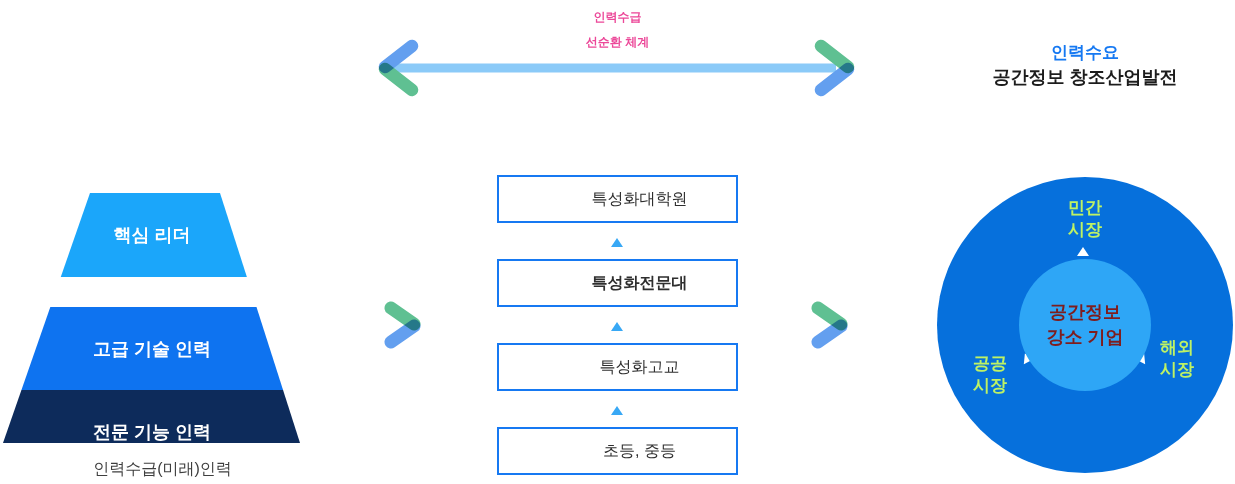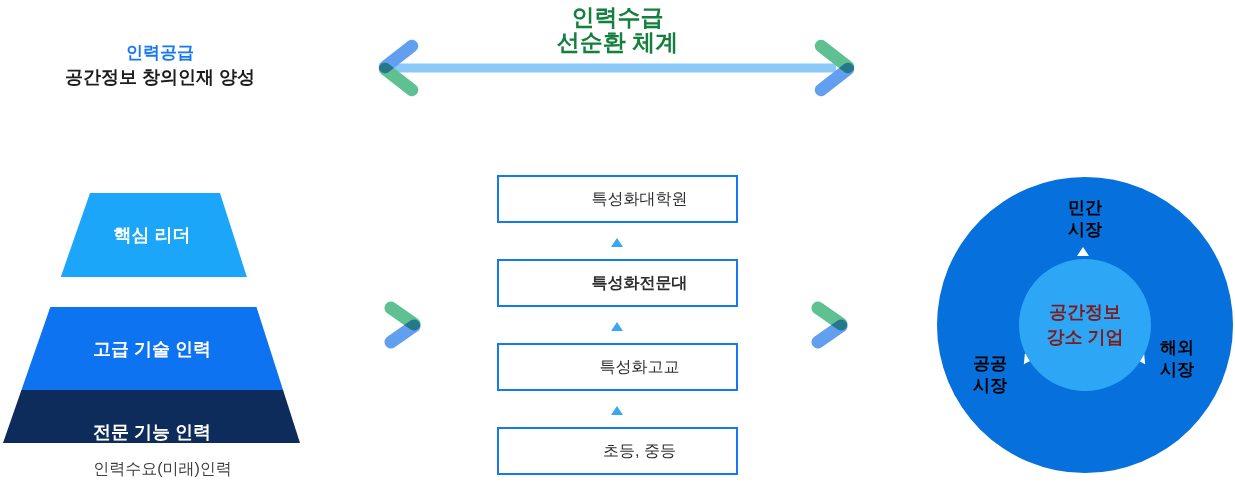--- a/index.html
+++ b/index.html
@@ -7,21 +7,21 @@
     position:relative;width:1235px;height:484px;background:#fff;overflow:hidden;
     font-family:"Liberation Sans","DejaVu Sans",sans-serif;
   }
   
   .hdr{position:absolute;text-align:center;}
   .hdr-supply{left:10px;top:42px;width:300px;}
   .hdr-demand{left:935px;top:42px;width:300px;}
   .hdr .h-blue{color:#1679F2;font-size:17px;font-weight:bold;line-height:22px;}
   .hdr .h-dark{color:#1C1C1C;font-size:18px;font-weight:bold;line-height:22px;margin-top:2px;}
   .title-center{position:absolute;left:497px;top:5px;width:241px;text-align:center;
-    color:#15803d;font-size:23px;font-weight:bold;line-height:25px;}
+    color:#ec4899;font-size:12px;font-weight:bold;line-height:25px;}
   
   .dbl-arrow{position:absolute;left:372px;top:30px;}
   .blend{isolation:isolate;}
   .blend line{mix-blend-mode:multiply;}
   
   .pyramid{
     position:absolute;left:1px;top:193px;width:302px;height:215px;
     clip-path:polygon(89px 0px,219px 0px,299px 250px,2px 250px);
   }
   .band{width:100%;display:flex;align-items:center;justify-content:center;}
@@ -52,48 +52,48 @@
   
   .circle-outer{
     position:absolute;left:937px;top:177px;width:296px;height:296px;border-radius:50%;
     background:#0670DC;
   }
   .circle-inner{
     position:absolute;left:82px;top:82px;width:132px;height:132px;border-radius:50%;
     background:#2EA6F6;display:flex;align-items:center;justify-content:center;text-align:center;
   }
   .circle-inner .core-label{color:#7f1d1d;font-size:18px;font-weight:bold;line-height:25px;}
-  .mkt{position:absolute;text-align:center;color:#000000;font-size:17px;font-weight:bold;line-height:21.5px;}
+  .mkt{position:absolute;text-align:center;color:#bef264;font-size:17px;font-weight:bold;line-height:21.5px;}
   .mkt-top{left:0;top:20px;width:100%;}
   .mkt-left{left:8px;top:176px;width:90px;}
   .mkt-right{left:195px;top:160px;width:90px;}
   .white-tri{
     position:absolute;width:0;height:0;
     border-left:6px solid transparent;border-right:6px solid transparent;
     border-bottom:9px solid #fff;
   }
   .wt-top{left:140px;top:70px;}
   .wt-left{left:84px;top:176px;transform:rotate(-28deg);}
   .wt-right{left:199px;top:176px;transform:rotate(28deg);}
 </style>
 </head>
 <body>
 
 <div class="stage">
 
-  <div class="hdr hdr-supply">
-    <div class="h-blue">인력공급</div>
-    <div class="h-dark">공간정보 창의인재 양성</div>
-  </div>
 
   <div class="title-center">
     <div>인력수급</div>
     <div>선순환 체계</div>
   </div>
 
+  <div class="hdr hdr-demand">
+    <div class="h-blue">인력수요</div>
+    <div class="h-dark">공간정보 창조산업발전</div>
+  </div>
 
   <svg class="dbl-arrow" width="488" height="72" viewBox="0 0 488 72">
     <rect x="19" y="33.5" width="445" height="9" fill="#8BCAF8"></rect>
     <g class="blend">
       <line x1="13" y1="37" x2="40" y2="16" stroke="#639FEF" stroke-width="12.5" stroke-linecap="round"></line>
       <line x1="13" y1="39" x2="40" y2="60" stroke="#5FC092" stroke-width="12.5" stroke-linecap="round"></line>
     </g>
     <g class="blend">
       <line x1="449" y1="16" x2="476" y2="37" stroke="#5FC092" stroke-width="12.5" stroke-linecap="round"></line>
       <line x1="449" y1="60" x2="476" y2="39" stroke="#639FEF" stroke-width="12.5" stroke-linecap="round"></line>
@@ -104,21 +104,21 @@
     <div class="band band-1" style="background: rgb(27, 166, 250);">
       <span>핵심 리더</span>
     </div>
     <div class="band band-2" style="background: rgb(14, 115, 240);">
       <span>고급 기술 인력</span>
     </div>
     <div class="band band-3" style="background: rgb(13, 43, 91); justify-content: center;">
       <span>전문 기능 인력</span>
     </div>
   </div>
-  <div class="pyr-caption">인력수요(미래)인력</div>
+  <div class="pyr-caption">인력수급(미래)인력</div>
 
   <svg class="chev chev-1" width="52" height="52" viewBox="0 0 52 52">
     <g class="blend">
       <line x1="14" y1="9" x2="37" y2="25" stroke="#5FC092" stroke-width="13" stroke-linecap="round"></line>
       <line x1="14" y1="43" x2="37" y2="27" stroke="#639FEF" stroke-width="13" stroke-linecap="round"></line>
     </g>
   </svg>
   <svg class="chev chev-2" width="52" height="52" viewBox="0 0 52 52">
     <g class="blend">
       <line x1="14" y1="9" x2="37" y2="25" stroke="#5FC092" stroke-width="13" stroke-linecap="round"></line>

